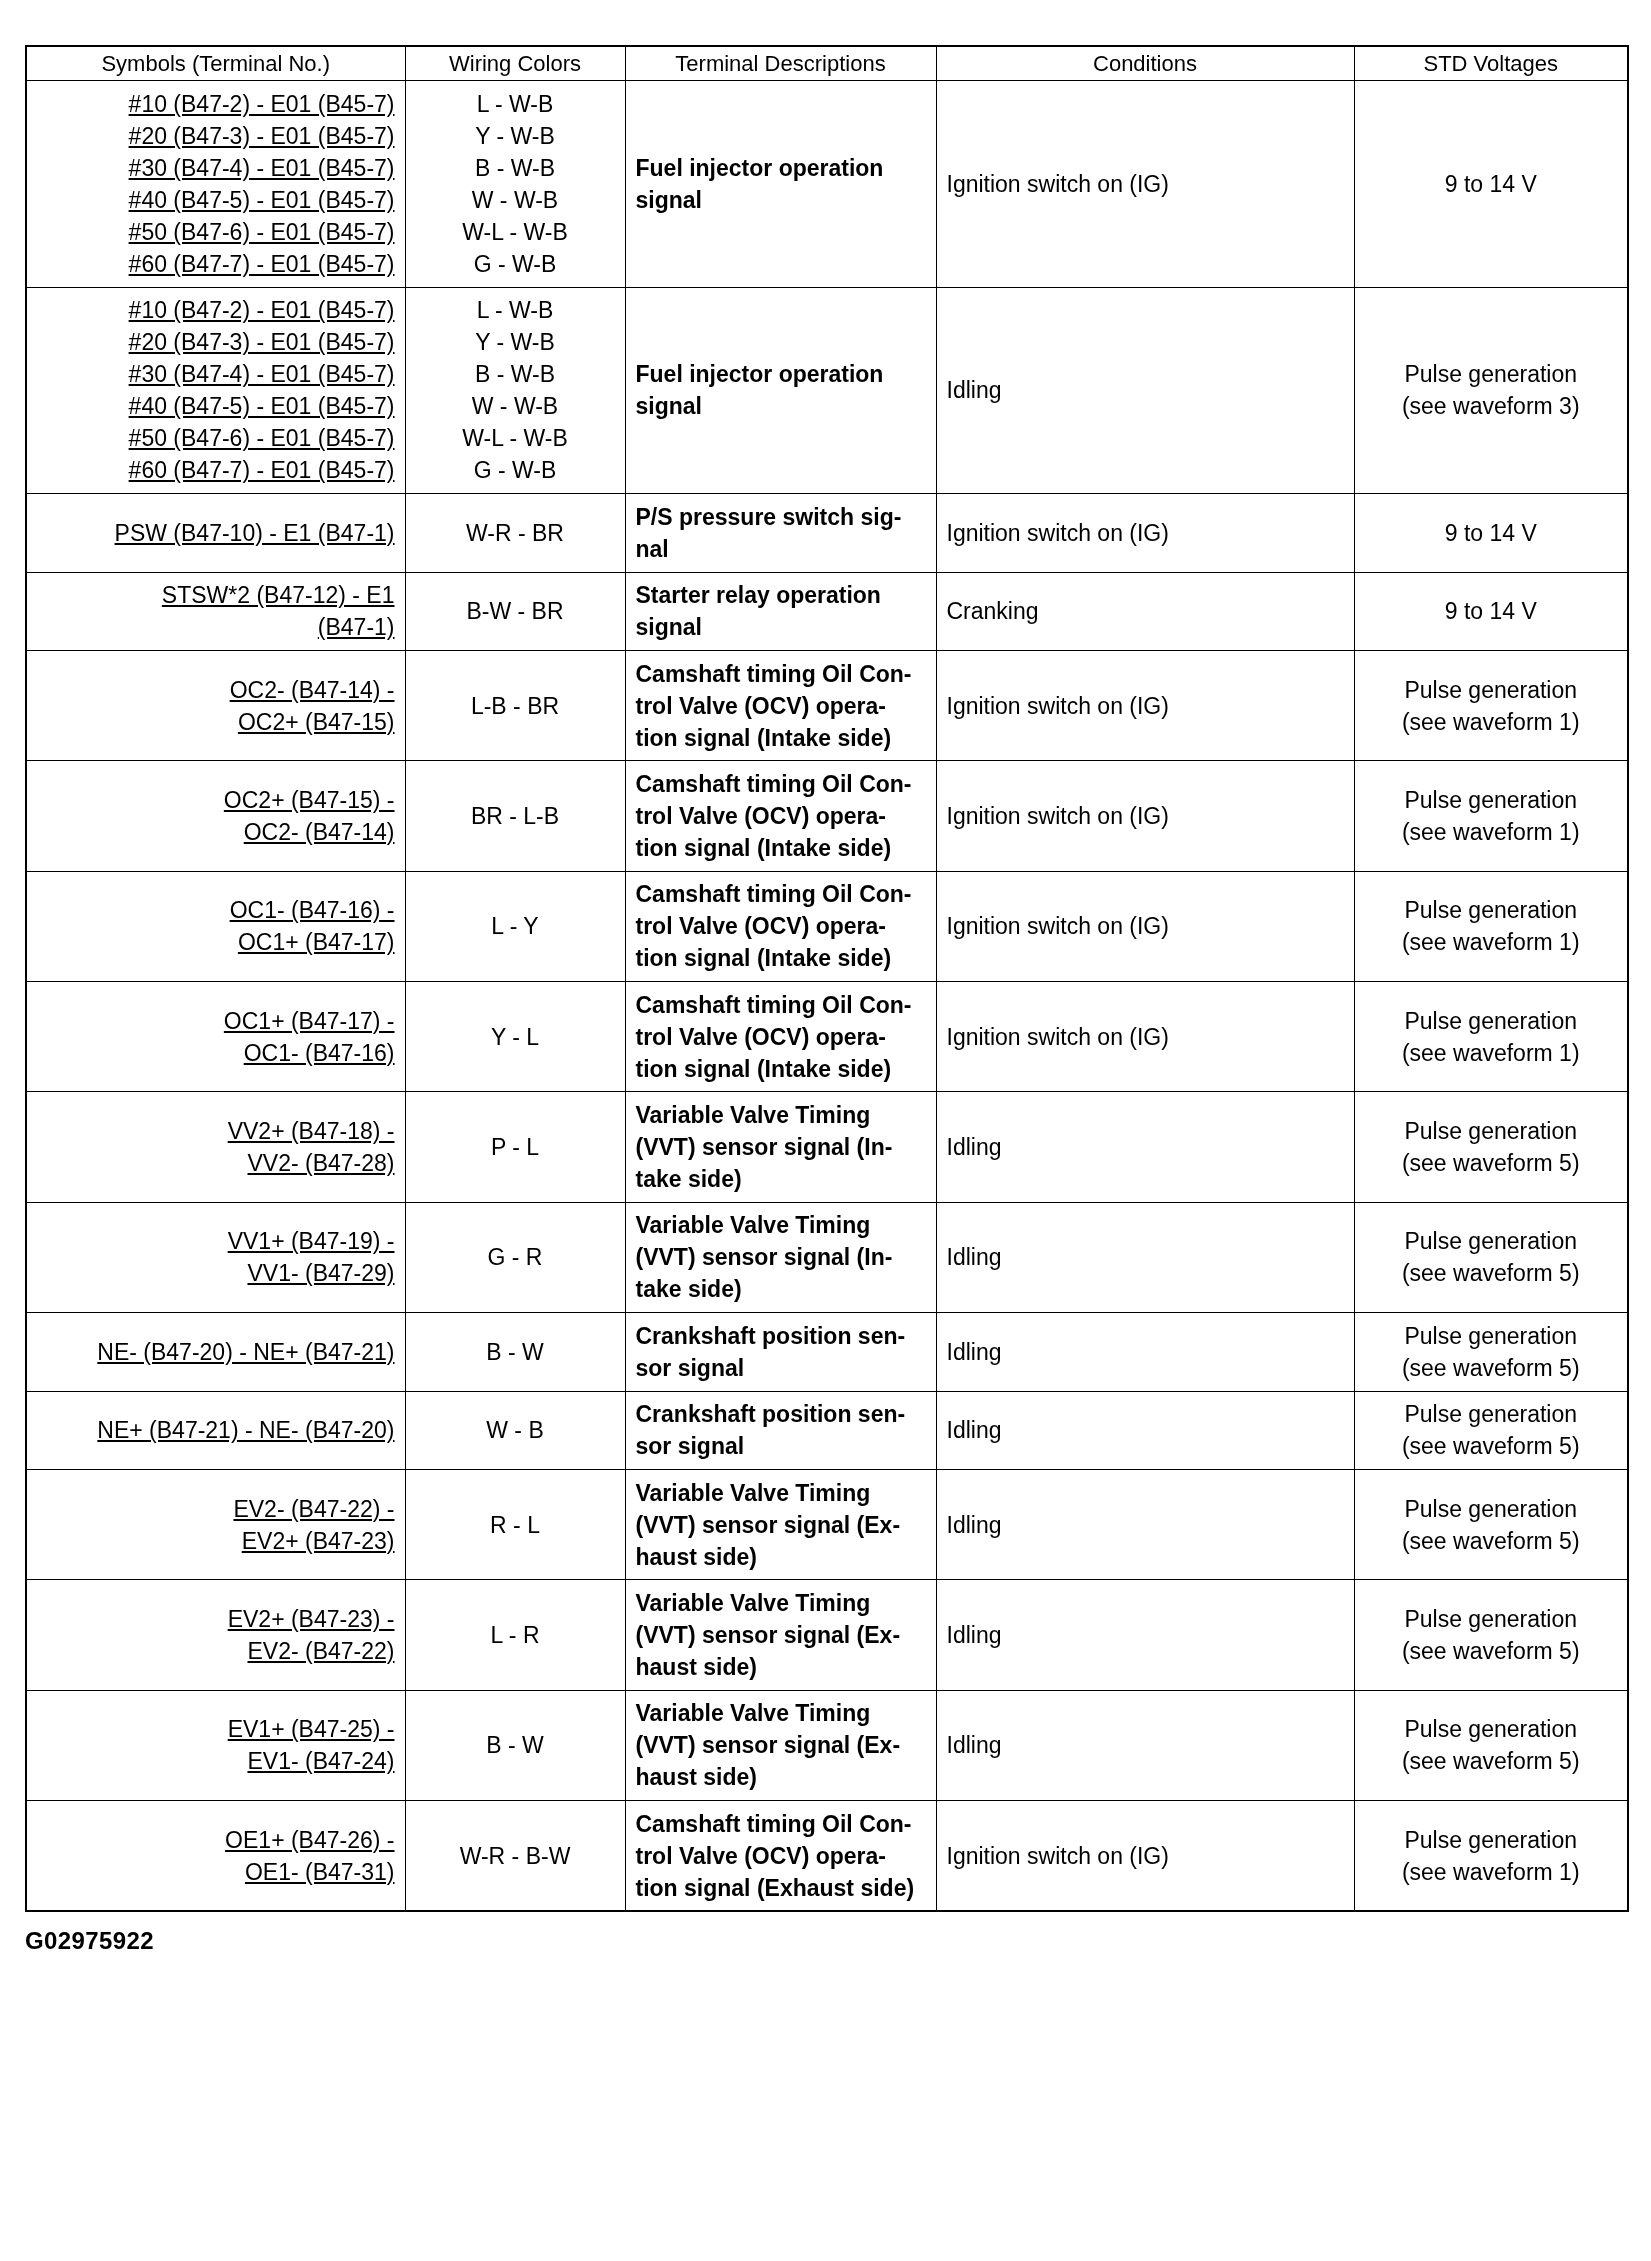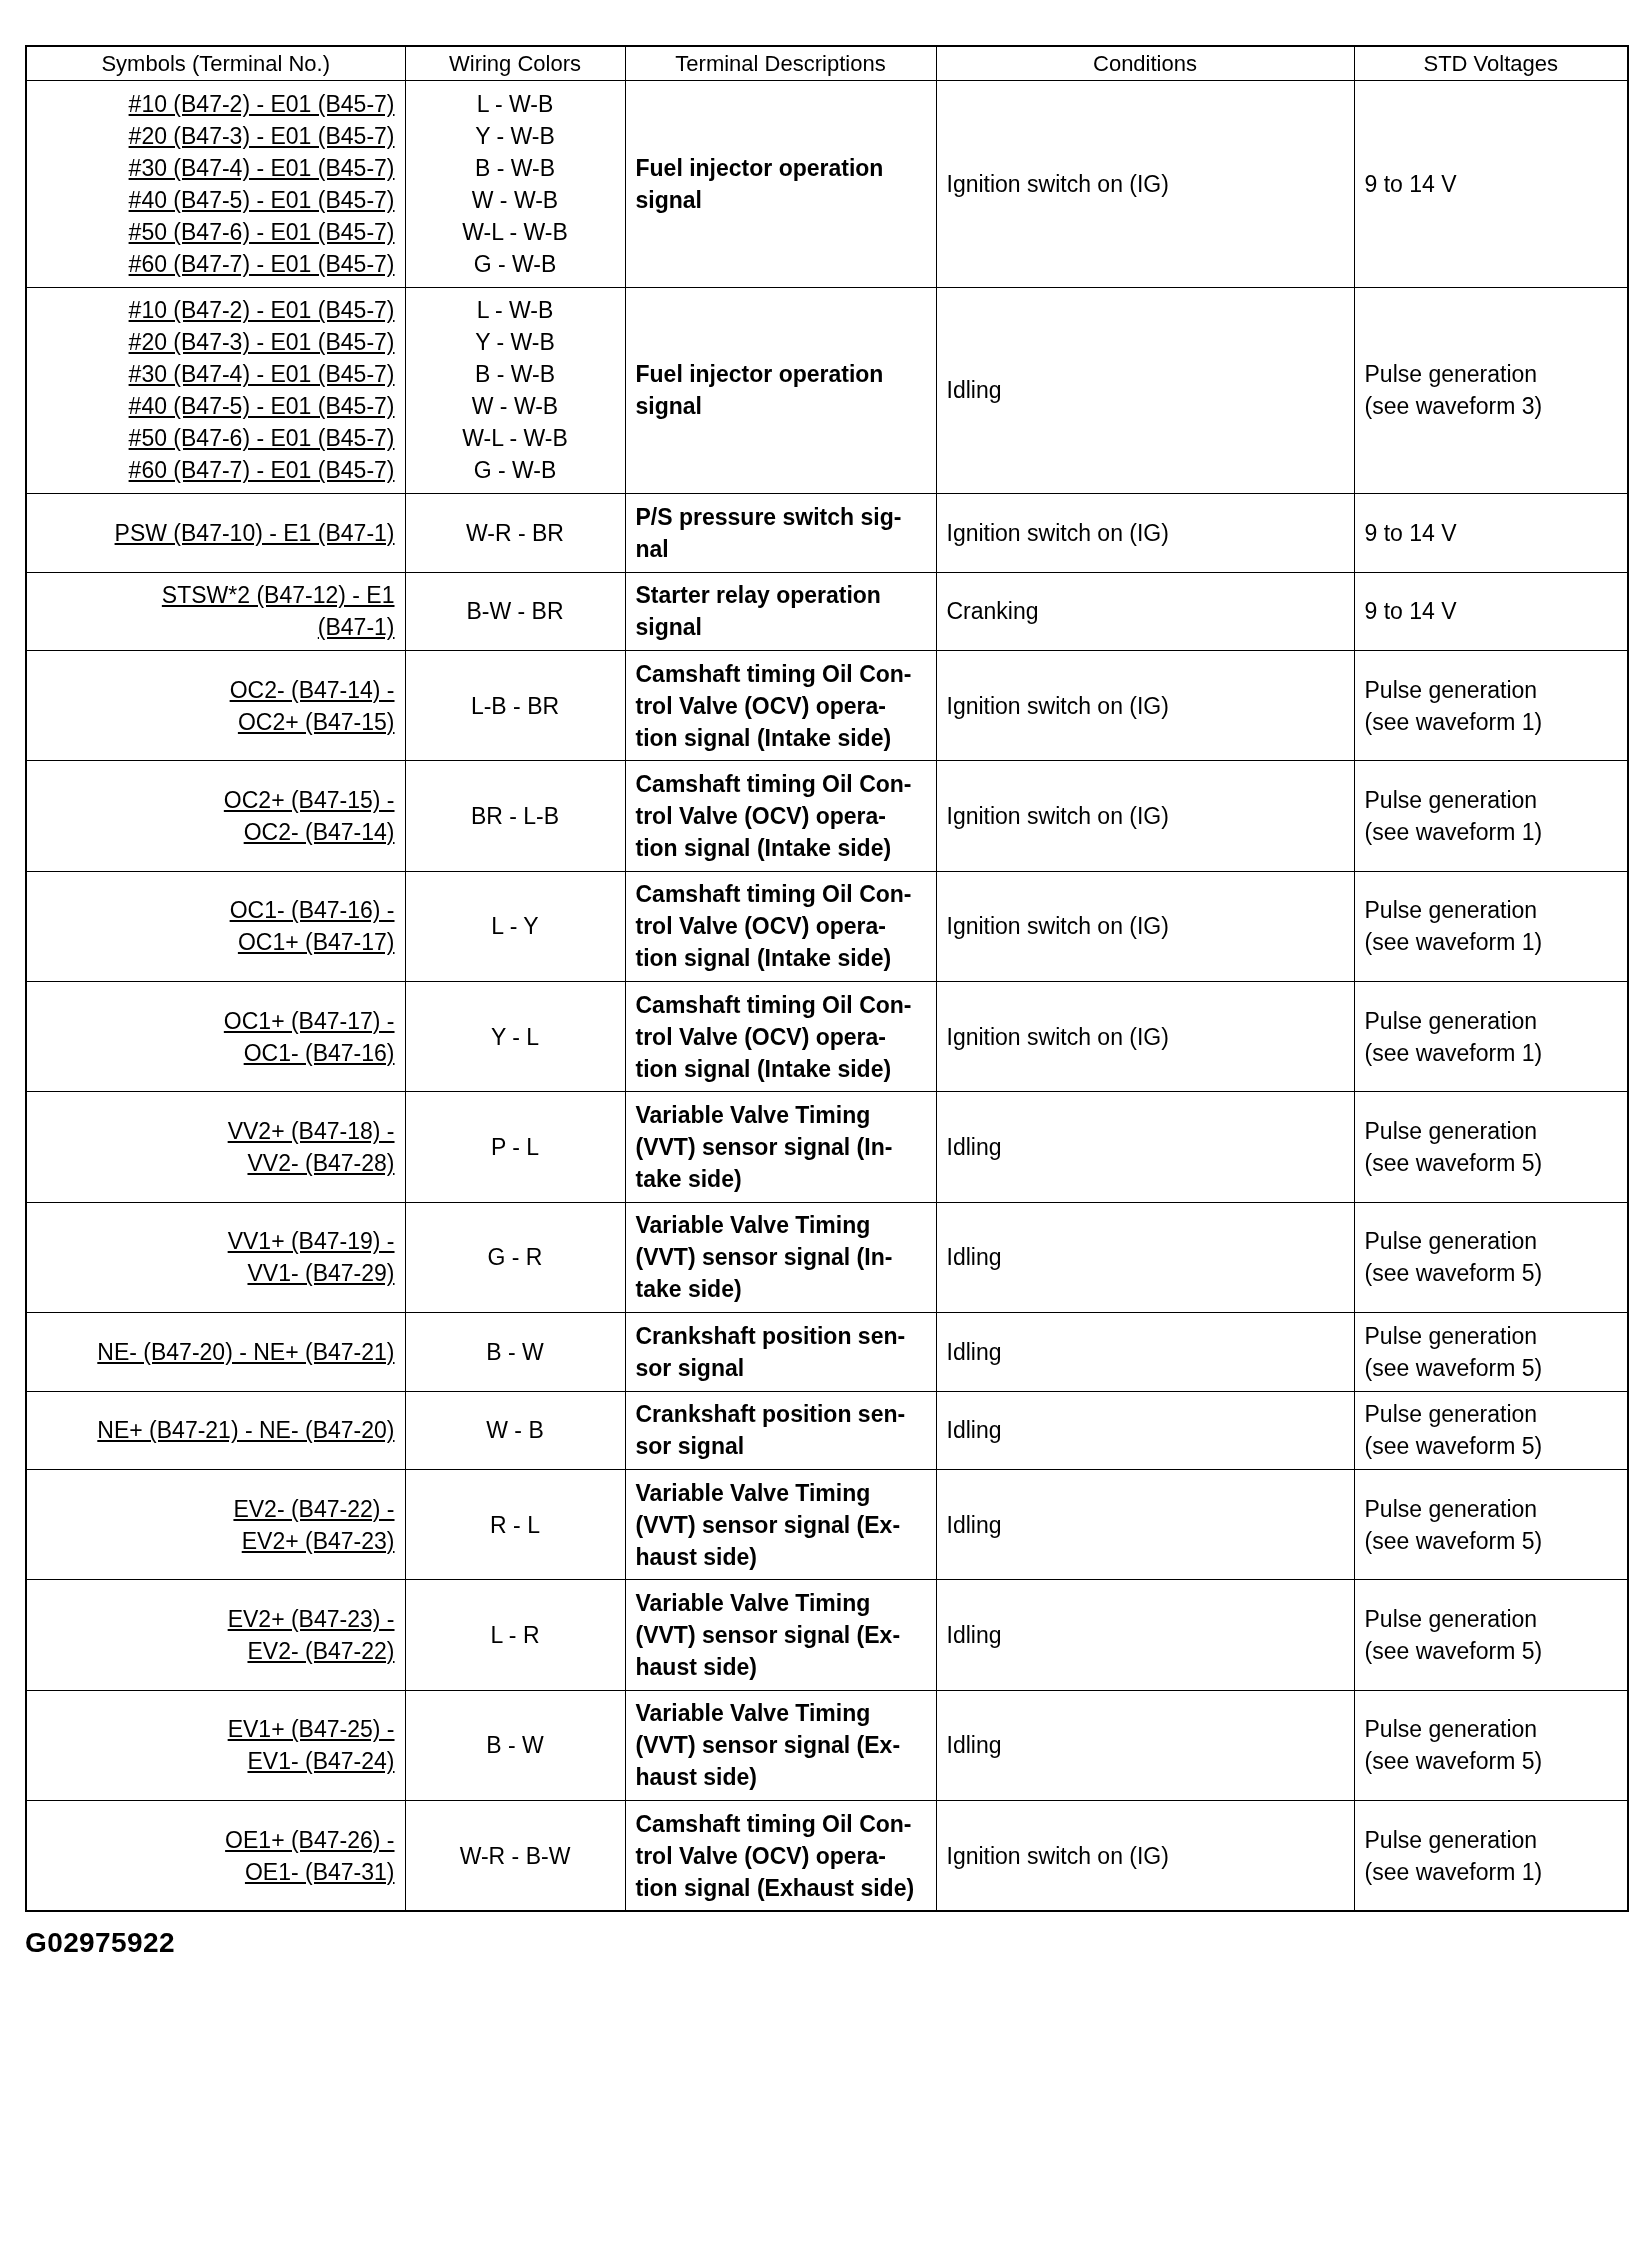--- a/index.html
+++ b/index.html
@@ -42,25 +42,25 @@
   }
   td {
     padding: 6.7px 10px;
     line-height: 32px;
     white-space: pre-line;
   }
   td.symbols { text-align: right; text-decoration: underline; }
   td.wiring  { text-align: center; }
   td.desc    { text-align: left; font-weight: bold; }
   td.cond    { text-align: left; white-space: normal; }
-  td.volt    { }
+  td.volt    { text-align: center; }
   .figure-id {
     margin-top: 15px;
     font-weight: bold;
-    font-size: 28px;
+    font-size: 24px;
     letter-spacing: 0.4px;
   }
 </style>
 </head>
 <body>
 
 <div class="page">
 
   <table class="terminal-table">
     <colgroup>

